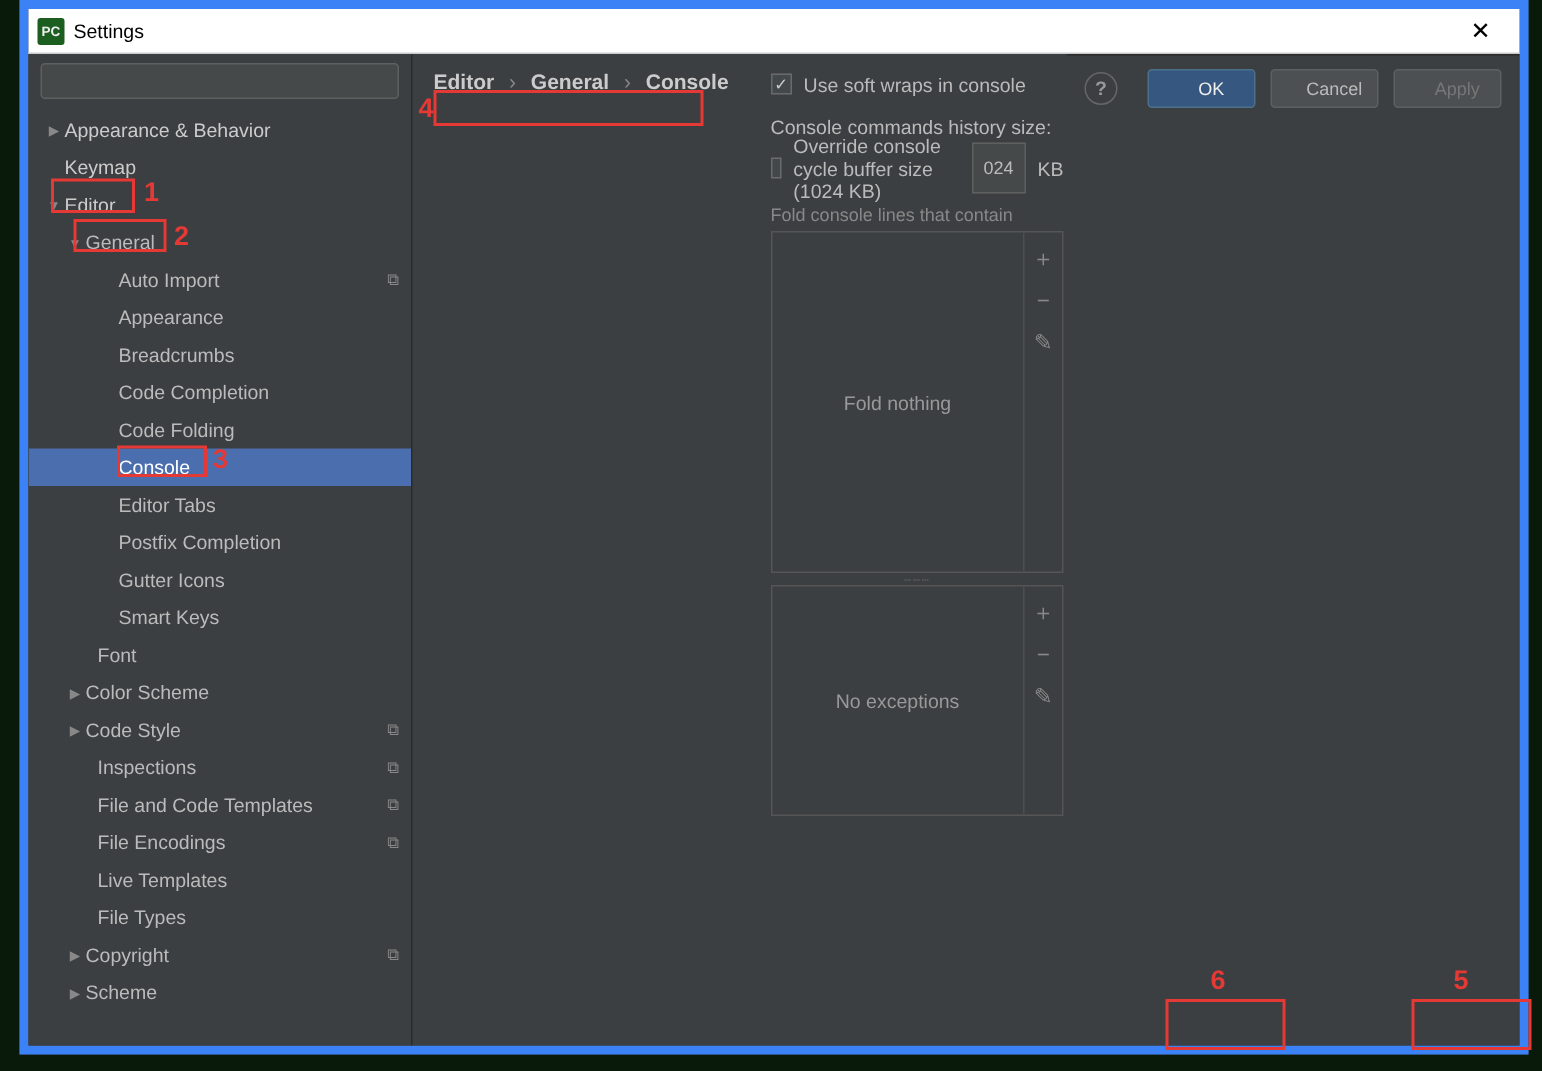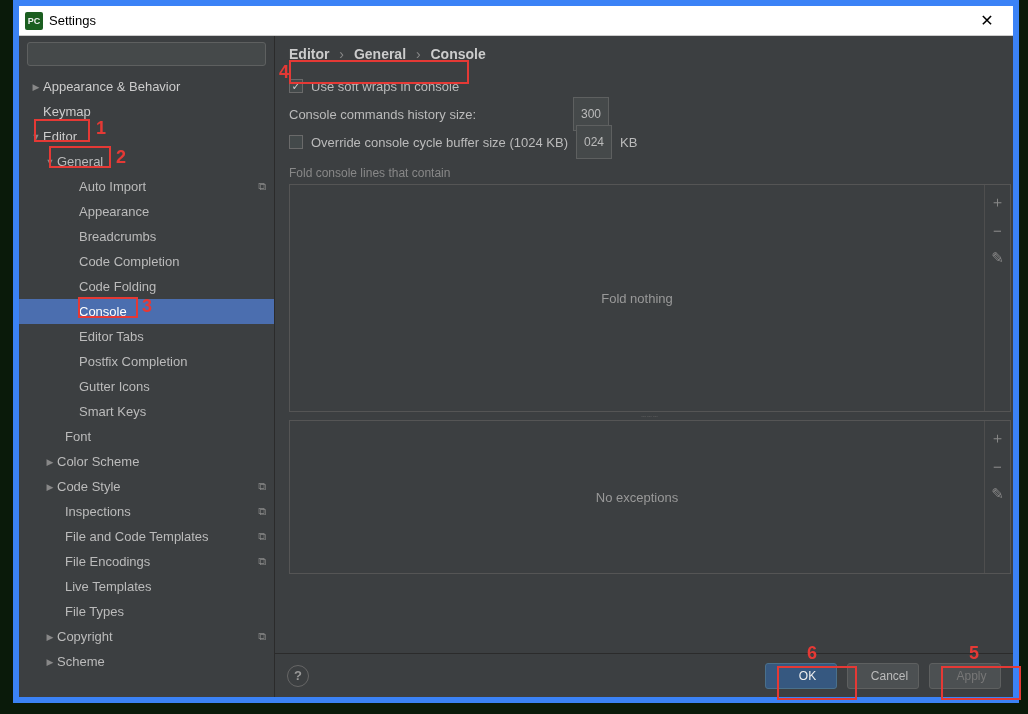--- a/index.html
+++ b/index.html
@@ -133,21 +133,20 @@
     color: #e53935;
     font-size: 18px;
     font-weight: bold;
     z-index: 51;
     pointer-events: none;
   }
 
   .content {
     flex: 1;
     display: flex;
-    flex-direction: column;
     overflow: hidden;
   }
   .breadcrumb {
     padding: 10px 14px 4px 14px;
     color: #ccc;
     font-size: 14px;
     font-weight: 600;
   }
   .breadcrumb .sep { color: #888; margin: 0 6px; font-weight: normal; }
   .settings-area {

